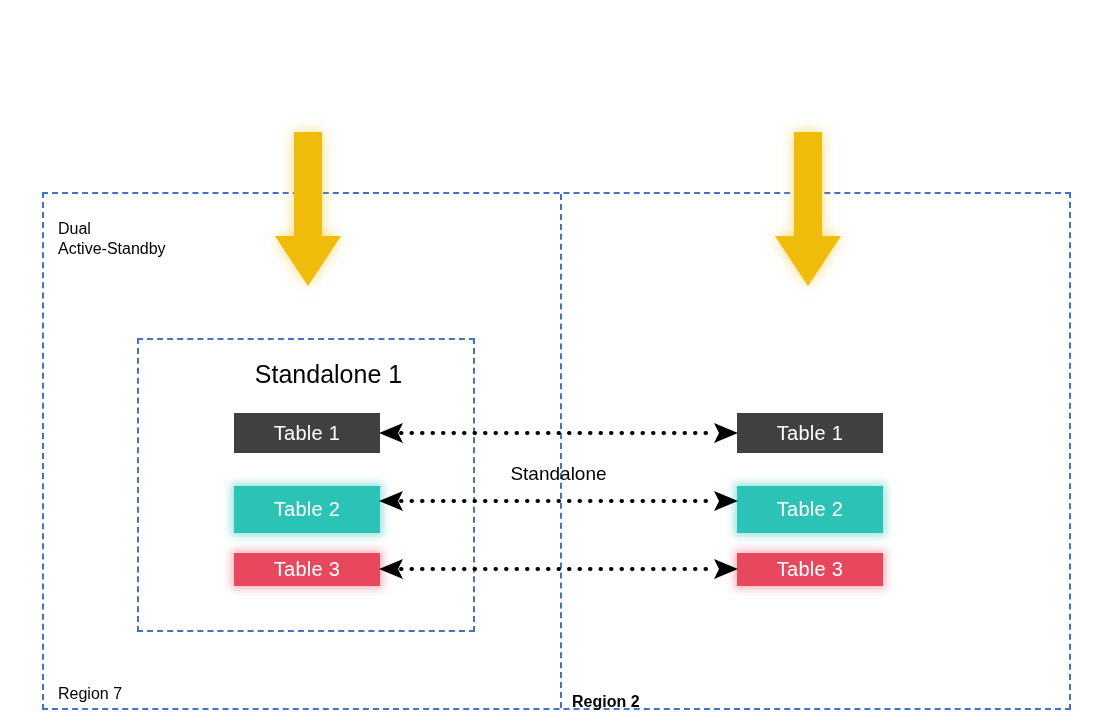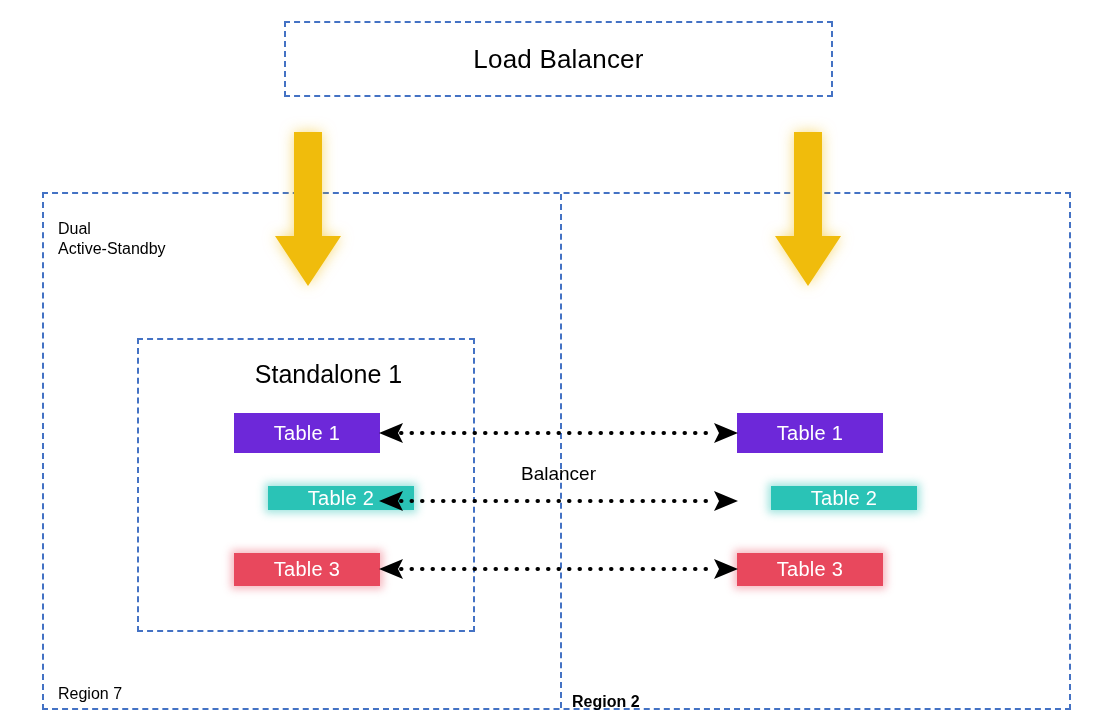--- a/index.html
+++ b/index.html
@@ -97,30 +97,30 @@
   .table-chip {
     position: absolute;
     box-sizing: border-box;
     display: flex;
     align-items: center;
     justify-content: center;
     color: #ffffff;
     font-size: 20px;
     letter-spacing: 0.3px;
   }
-  .chip-green { background: #6d28d9; }
+  .chip-green { background: #404040; }
   .chip-teal  { background: #2AC3B6; box-shadow: 0 0 8px 3px rgba(42,195,182,0.45); }
   .chip-red   { background: #E8485D; box-shadow: 0 0 8px 3px rgba(232,72,93,0.40); }
 
   
   .col-left  { left: 234px; width: 146px; }
   .col-right { left: 737px; width: 146px; }
 
   .row-1 { top: 413px; height: 40px; }
-  .row-2 { top: 486px; height: 24px; margin-left: 34px; }
+  .row-2 { top: 486px; height: 47px; }
   .row-3 { top: 553px; height: 33px; }
 
   
   .yellow-arrow {
     position: absolute;
     width: 68px;
     height: 155px;
     filter: drop-shadow(0 0 7px rgba(240,188,12,0.55));
   }
   #arrow-left  { left: 274px; top: 132px; }
@@ -145,23 +145,20 @@
     text-align: center;
     font-size: 19px;
     color: #000000;
   }
 </style>
 </head>
 <body>
 
 <div id="canvas">
 
-  <div class="dashed-box" id="load-balancer">
-    <div class="lb-label">Load Balancer</div>
-  </div>
 
   <div class="dashed-box" id="dual-container"></div>
   <div id="region-divider"></div>
 
   <div class="corner-label" id="dual-label">Dual
 Active-Standby</div>
   <div class="corner-label" id="region1-label">Region 7</div>
   <div class="corner-label" id="region2-label">Region 2</div>
 
   <svg class="yellow-arrow" id="arrow-left" viewBox="0 0 68 155">
@@ -191,15 +188,15 @@
     <line x1="22" y1="11" x2="337" y2="11" stroke="#000000" stroke-width="4" stroke-linecap="round" stroke-dasharray="0.5 10"></line>
     <polygon points="0,11 24,1 19,11 24,21" fill="#000000"></polygon>
     <polygon points="359,11 335,1 340,11 335,21" fill="#000000"></polygon>
   </svg>
   <svg class="replicate-line" id="rep-3" viewBox="0 0 359 22">
     <line x1="22" y1="11" x2="337" y2="11" stroke="#000000" stroke-width="4" stroke-linecap="round" stroke-dasharray="0.5 10"></line>
     <polygon points="0,11 24,1 19,11 24,21" fill="#000000"></polygon>
     <polygon points="359,11 335,1 340,11 335,21" fill="#000000"></polygon>
   </svg>
 
-  <div id="replicate-label">Balancer</div>
+  <div id="replicate-label">Standalone</div>
 
 </div>
 
 </body></html>

